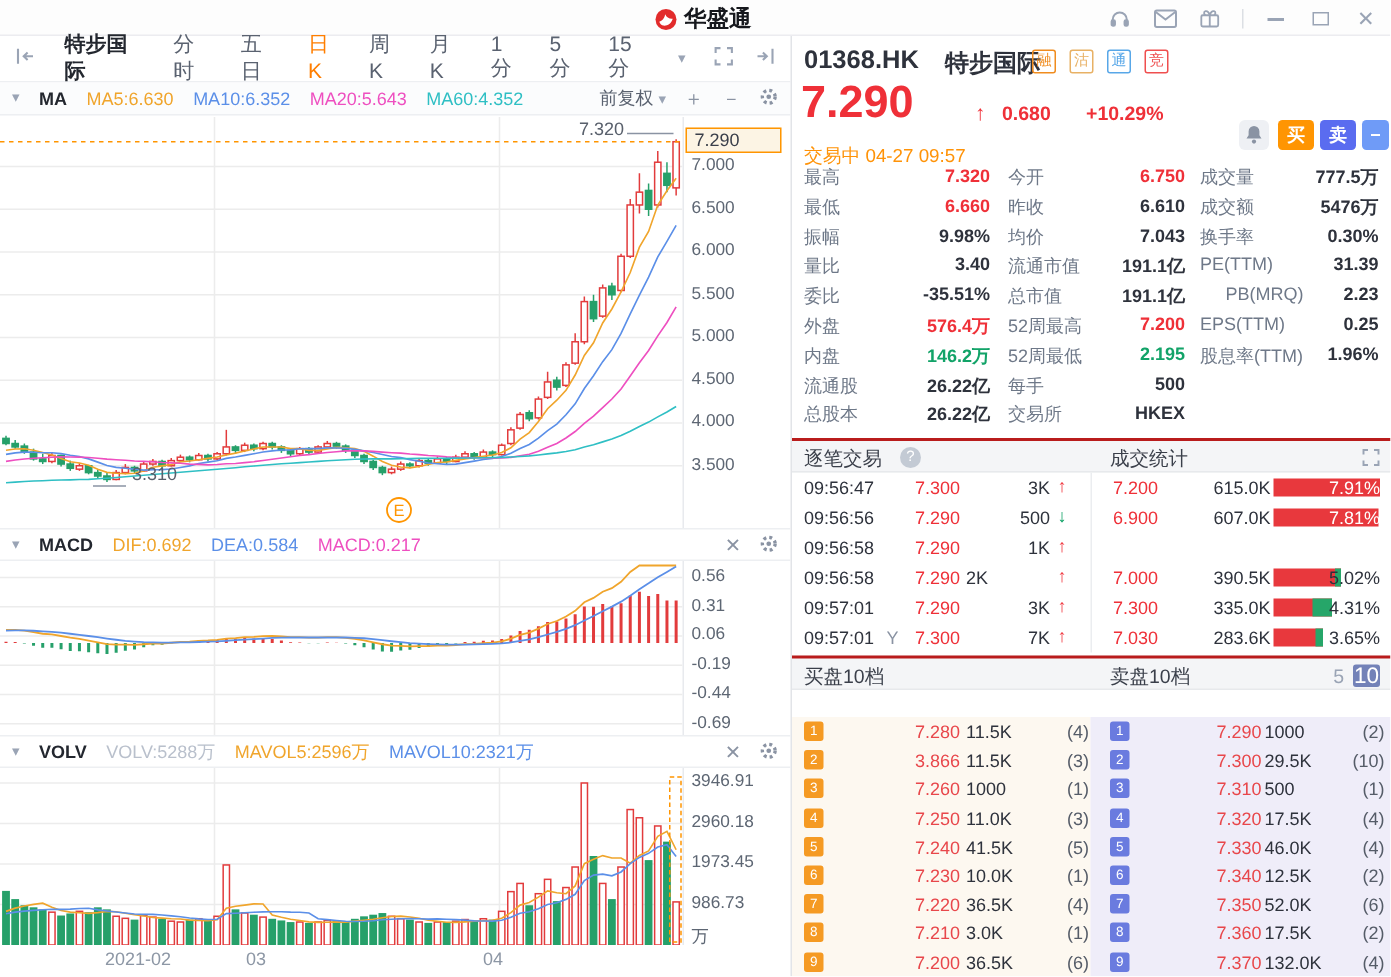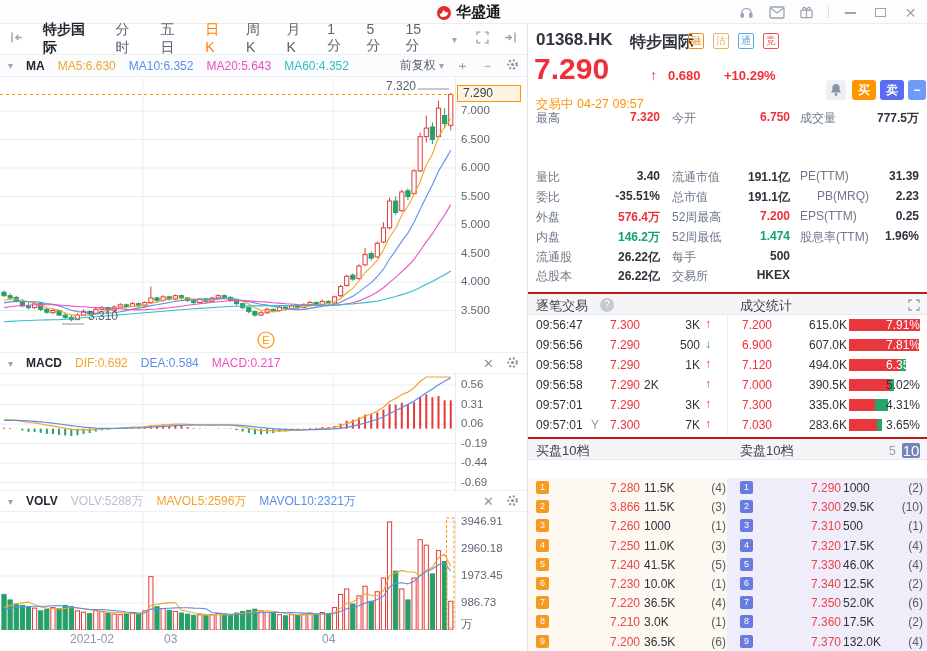--- a/index.html
+++ b/index.html
@@ -561,20 +561,36 @@
 
     <div id="stats-grid" class="abs" style="left:0;top:84px;width:400px;height:179px">
         <div class="srow" style="position:absolute;left:0;top:0.0px;width:400px;height:20px">
           <div class="sl" style="left:8px;top:2px">最高</div>
           <div class="sv red" style="right:268px;top:2px">7.320</div>
           <div class="sl" style="left:144px;top:2px">今开</div>
           <div class="sv red" style="right:138px;top:2px">6.750</div>
           <div class="sl" style="left:272px;top:2px">成交量</div>
           <div class="sv dark" style="right:9px;top:2px">777.5万</div>
         </div>
+        <div class="srow" style="position:absolute;left:0;top:19.8px;width:400px;height:20px">
+          <div class="sl" style="left:8px;top:2px">最低</div>
+          <div class="sv red" style="right:268px;top:2px">6.660</div>
+          <div class="sl" style="left:144px;top:2px">昨收</div>
+          <div class="sv dark" style="right:138px;top:2px">6.610</div>
+          <div class="sl" style="left:272px;top:2px">成交额</div>
+          <div class="sv dark" style="right:9px;top:2px">5476万</div>
+        </div>
+        <div class="srow" style="position:absolute;left:0;top:39.6px;width:400px;height:20px">
+          <div class="sl" style="left:8px;top:2px">振幅</div>
+          <div class="sv dark" style="right:268px;top:2px">9.98%</div>
+          <div class="sl" style="left:144px;top:2px">均价</div>
+          <div class="sv dark" style="right:138px;top:2px">7.043</div>
+          <div class="sl" style="left:272px;top:2px">换手率</div>
+          <div class="sv dark" style="right:9px;top:2px">0.30%</div>
+        </div>
         <div class="srow" style="position:absolute;left:0;top:59.4px;width:400px;height:20px">
           <div class="sl" style="left:8px;top:2px">量比</div>
           <div class="sv dark" style="right:268px;top:2px">3.40</div>
           <div class="sl" style="left:144px;top:2px">流通市值</div>
           <div class="sv dark" style="right:138px;top:2px">191.1亿</div>
           <div class="sl" style="left:272px;top:2px">PE(TTM)</div>
           <div class="sv dark" style="right:9px;top:2px">31.39</div>
         </div>
         <div class="srow" style="position:absolute;left:0;top:79.2px;width:400px;height:20px">
           <div class="sl" style="left:8px;top:2px">委比</div>
@@ -589,21 +605,21 @@
           <div class="sv red" style="right:268px;top:2px">576.4万</div>
           <div class="sl" style="left:144px;top:2px">52周最高</div>
           <div class="sv red" style="right:138px;top:2px">7.200</div>
           <div class="sl" style="left:272px;top:2px">EPS(TTM)</div>
           <div class="sv dark" style="right:9px;top:2px">0.25</div>
         </div>
         <div class="srow" style="position:absolute;left:0;top:118.8px;width:400px;height:20px">
           <div class="sl" style="left:8px;top:2px">内盘</div>
           <div class="sv green" style="right:268px;top:2px">146.2万</div>
           <div class="sl" style="left:144px;top:2px">52周最低</div>
-          <div class="sv green" style="right:138px;top:2px">1.474</div>
+          <div class="sv green" style="right:138px;top:2px">2.195</div>
           <div class="sl" style="left:272px;top:2px">股息率(TTM)</div>
           <div class="sv dark" style="right:9px;top:2px">1.96%</div>
         </div>
         <div class="srow" style="position:absolute;left:0;top:138.6px;width:400px;height:20px">
           <div class="sl" style="left:8px;top:2px">流通股</div>
           <div class="sv dark" style="right:268px;top:2px">26.22亿</div>
           <div class="sl" style="left:144px;top:2px">每手</div>
           <div class="sv dark" style="right:138px;top:2px">500</div>
         </div>
         <div class="srow" style="position:absolute;left:0;top:158.4px;width:400px;height:20px">
@@ -669,28 +685,20 @@
           <div class="red" style="position:absolute;left:14px;top:3px">7.200</div>
           <div style="position:absolute;left:55px;top:3px;width:64px;text-align:right;color:#2e323c">615.0K</div>
           <div style="position:absolute;left:121px;top:4px;width:71px;height:12px;background:#e8383d"></div>
           <div style="position:absolute;right:8px;top:3px;color:#fff">7.91%</div>
         </div>
         <div class="trow" style="position:absolute;left:0;top:20px;width:200px;height:20px">
           <div class="red" style="position:absolute;left:14px;top:3px">6.900</div>
           <div style="position:absolute;left:55px;top:3px;width:64px;text-align:right;color:#2e323c">607.0K</div>
           <div style="position:absolute;left:121px;top:4px;width:70px;height:12px;background:#e8383d"></div>
           <div style="position:absolute;right:8px;top:3px;color:#fff">7.81%</div>
-        </div>
-        <div class="trow" style="position:absolute;left:0;top:40px;width:200px;height:20px">
-          <div class="red" style="position:absolute;left:14px;top:3px">7.120</div>
-          <div style="position:absolute;left:55px;top:3px;width:64px;text-align:right;color:#2e323c">494.0K</div>
-          <div style="position:absolute;left:121px;top:4px;width:57px;height:12px;background:#e8383d">
-            <div style="position:absolute;right:0;top:0;width:6px;height:12px;background:#26a669"></div>
-          </div>
-          <div style="position:absolute;right:8px;top:3px;color:#fff">6.35%</div>
         </div>
         <div class="trow" style="position:absolute;left:0;top:60px;width:200px;height:20px">
           <div class="red" style="position:absolute;left:14px;top:3px">7.000</div>
           <div style="position:absolute;left:55px;top:3px;width:64px;text-align:right;color:#2e323c">390.5K</div>
           <div style="position:absolute;left:121px;top:4px;width:45px;height:12px;background:#e8383d">
             <div style="position:absolute;right:0;top:0;width:4px;height:12px;background:#26a669"></div>
           </div>
           <div style="position:absolute;right:8px;top:3px;color:#2e323c">5.02%</div>
         </div>
         <div class="trow" style="position:absolute;left:0;top:80px;width:200px;height:20px">

